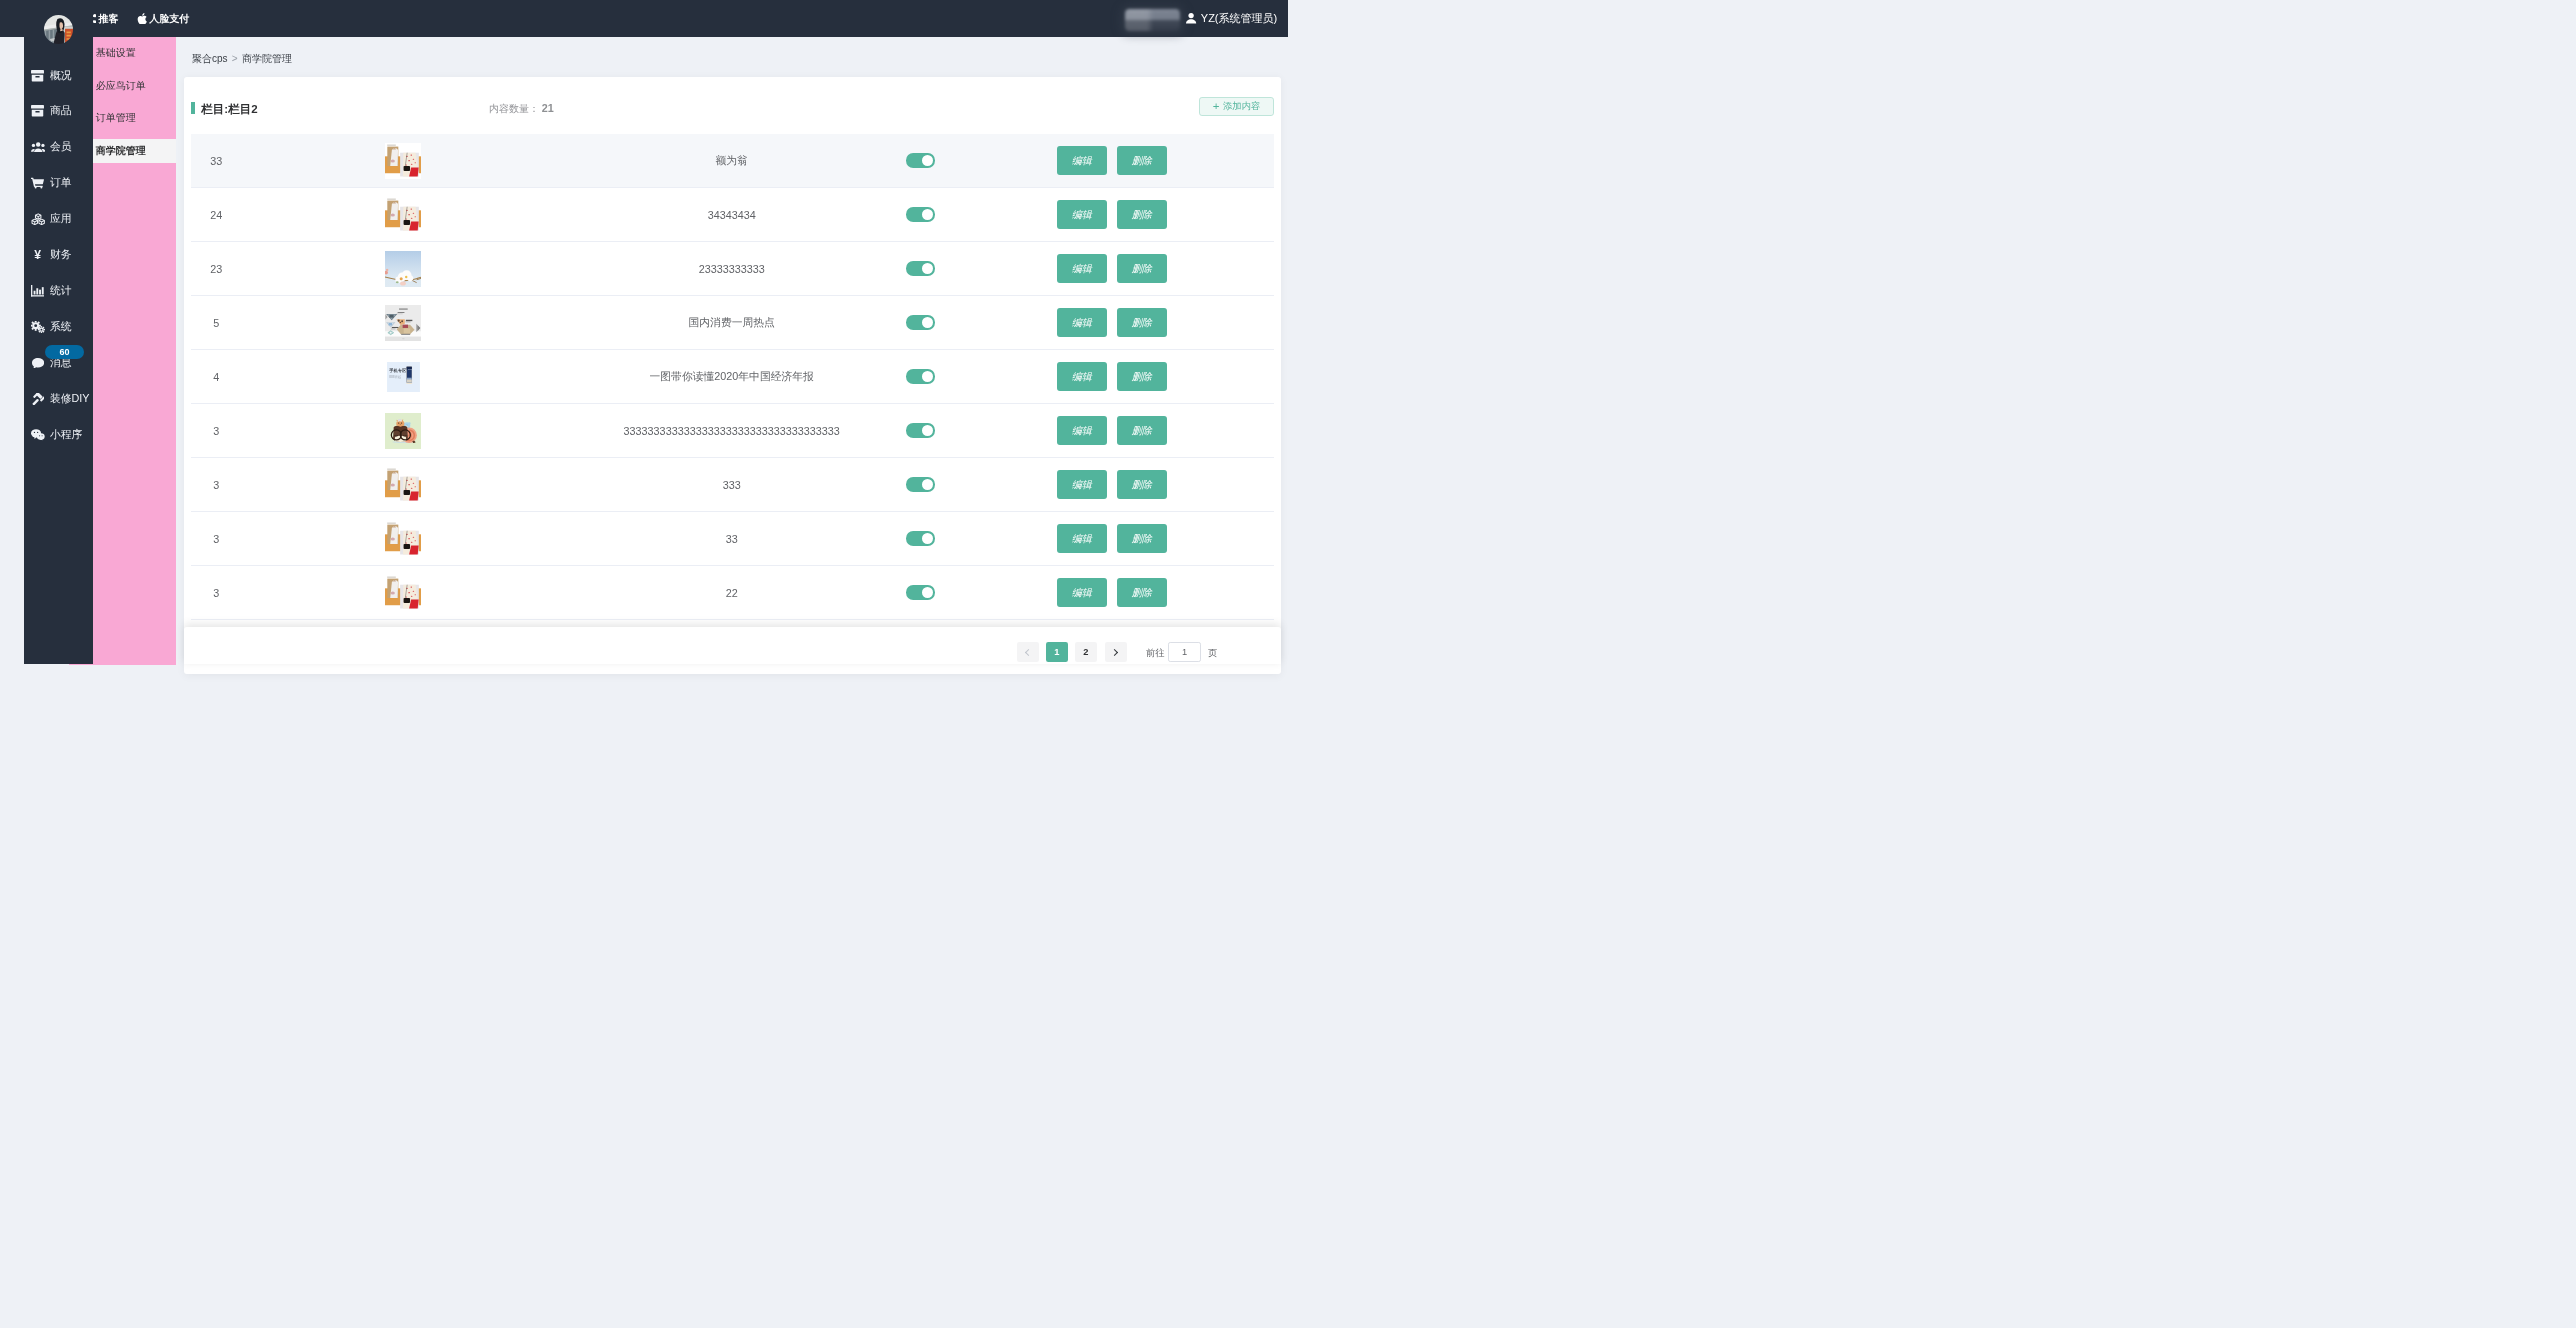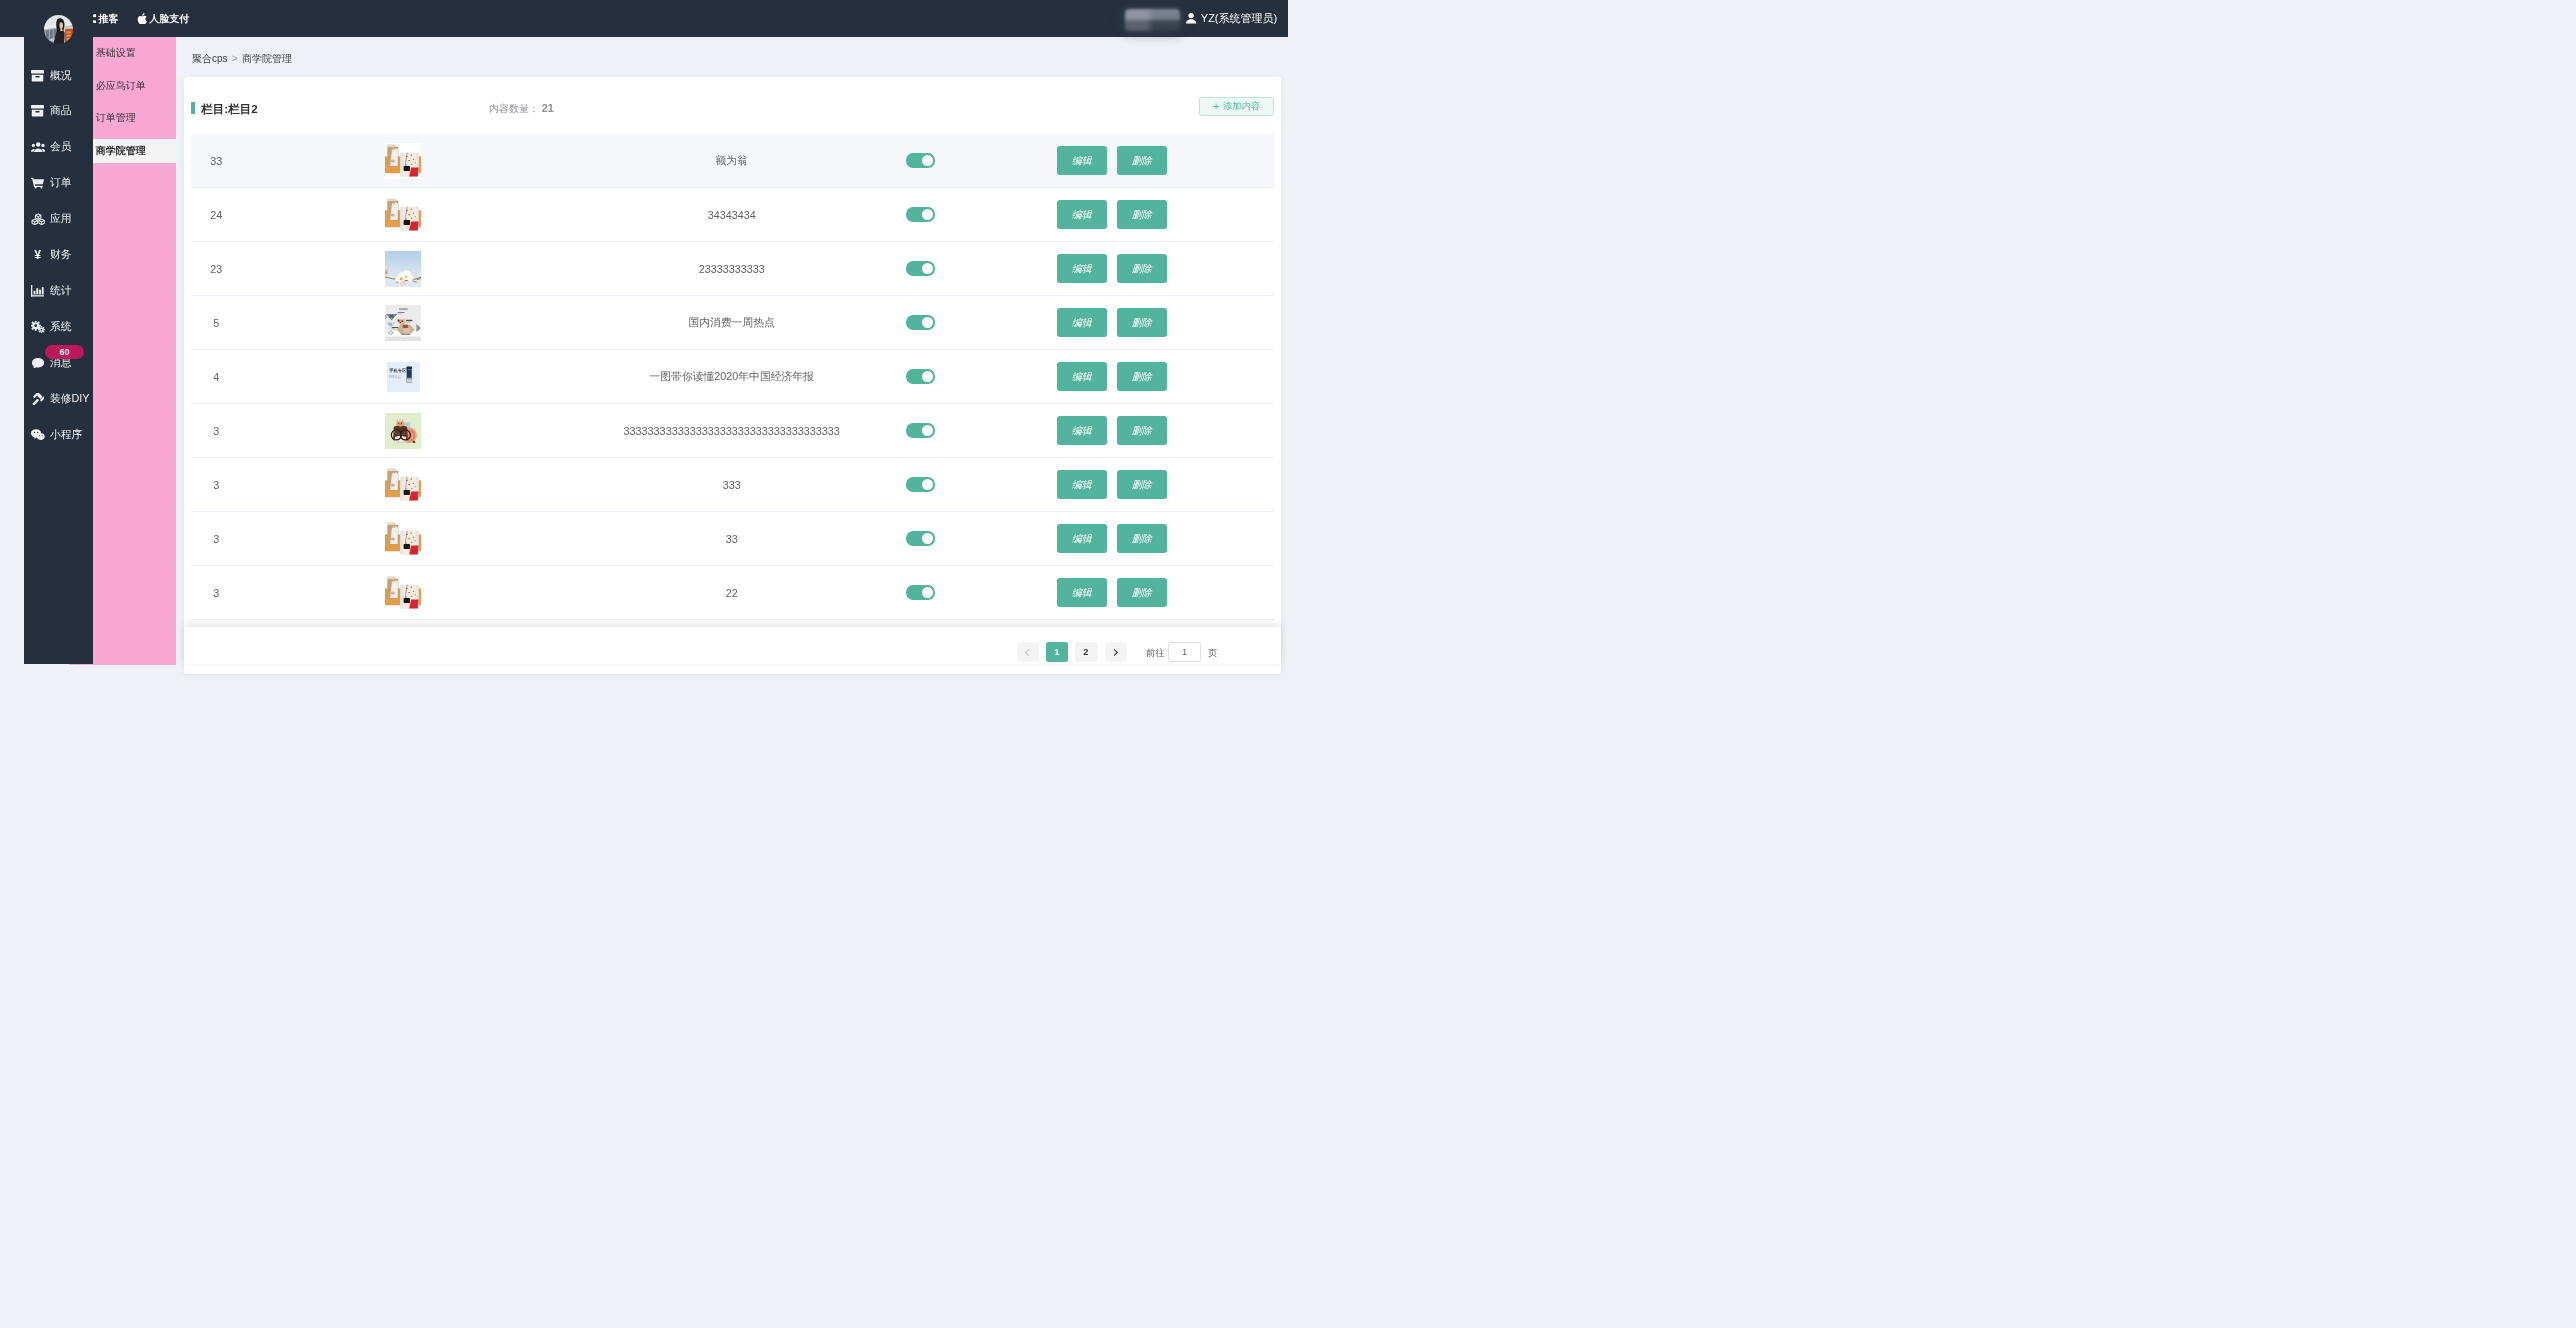--- a/index.html
+++ b/index.html
@@ -8,21 +8,21 @@
 .tmenu{position:absolute;top:0;height:37px;display:flex;align-items:center;color:#fff;font-size:10px;font-weight:bold;}
 .tmenu svg{margin-right:2.2px;}
 #blurblob{position:absolute;left:1125px;top:9.3px;width:55px;height:22px;border-radius:4.3px;background:linear-gradient(90deg,rgba(255,255,255,0.16) 0 40%,rgba(255,255,255,0) 52%),linear-gradient(180deg,#7e8694 0%,#737b89 47%,#414957 53%,#333b49 100%);filter:blur(1.4px);box-shadow:0 0 8.6px 4.3px rgba(58,66,80,0.45);}
 #userinfo{position:absolute;right:10.8px;top:0;height:37px;display:flex;align-items:center;color:#fff;font-size:11px;}
 #userinfo svg{margin-right:3.6px;}
 #sidebar{position:absolute;left:0;top:0;width:69px;height:664px;background:#262f3d;z-index:5;margin-left:24px;}
 #avatar{position:absolute;left:20px;top:15px;width:29px;height:29px;border-radius:50%;overflow:hidden;}
 #avatar svg{display:block;}
 .sitem{position:absolute;left:0;width:69px;height:36px;display:flex;align-items:center;color:#eef1f6;font-size:10.8px;}
 .sitem .ic{width:14.4px;margin-left:6.5px;margin-right:5px;display:flex;justify-content:center;align-items:center;flex:none;}
-#badge{position:absolute;left:45px;top:345px;width:39px;height:14.4px;border-radius:7.2px;background:#be185d;color:#fff;font-size:9px;font-weight:bold;display:flex;align-items:center;justify-content:center;z-index:6;}
+#badge{position:absolute;left:45px;top:345px;width:39px;height:14.4px;border-radius:7.2px;background:#0369a1;color:#fff;font-size:9px;font-weight:bold;display:flex;align-items:center;justify-content:center;z-index:6;}
 #submenu{position:absolute;left:69px;top:37px;width:107px;height:628px;background:#f9a8d4;padding-top:3.6px;z-index:4;}
 .mitem{height:24.5px;margin-bottom:8.3px;display:flex;align-items:center;font-size:10px;color:#303133;}
 .mitem .circ{width:6.5px;height:6.5px;border:1.3px solid #23282e;border-radius:50%;margin-left:13px;margin-right:7.2px;flex:none;}
 .mitem.active{background:#f4f4f5;font-weight:bold;}
 #bread{position:absolute;left:192px;top:52px;font-size:10px;color:#3c4148;}
 #bread .sep{color:#9aa0a8;margin:0 4.3px;}
 #card{position:absolute;left:184px;top:77px;width:1097px;height:597px;background:#fff;border-radius:2.9px;box-shadow:0 1.4px 8.6px rgba(0,0,0,0.05);}
 #greenbar{position:absolute;left:7.2px;top:24.5px;width:3.6px;height:12.2px;background:#52b49c;}
 #cardtitle{position:absolute;left:17.3px;top:24.5px;font-size:11.5px;font-weight:bold;color:#303133;}
 #cnt{position:absolute;left:305px;top:25px;font-size:10px;color:#949599;}

